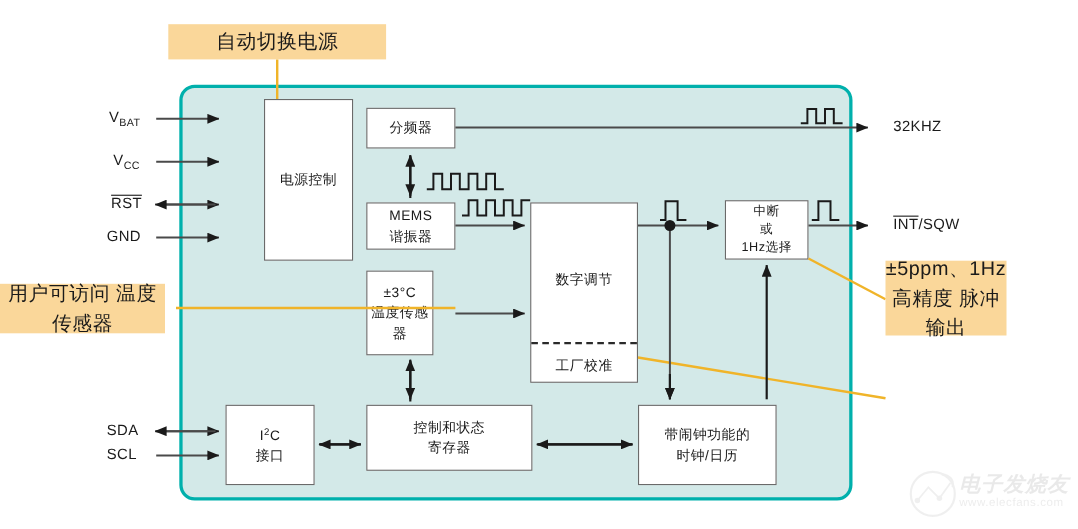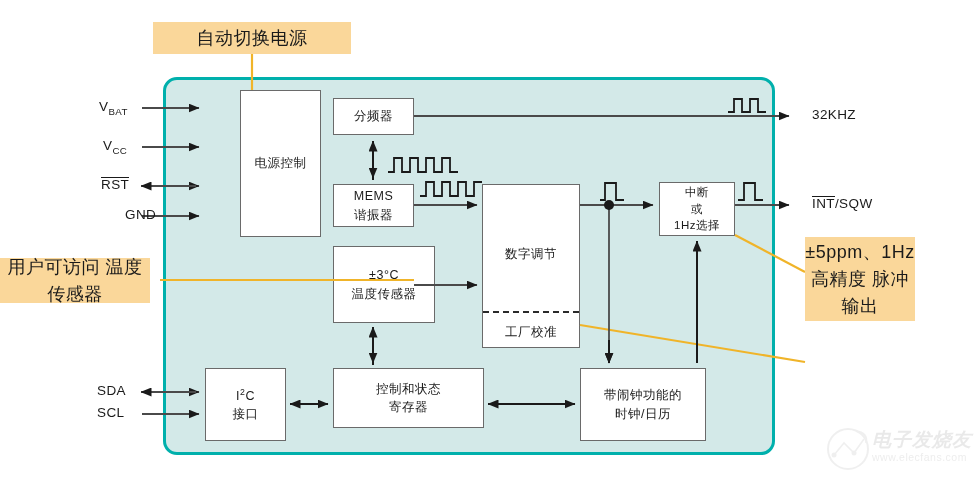--- a/index.html
+++ b/index.html
@@ -135,21 +135,21 @@
     </div>
   </div>
 
   <div class="blk" style="left:333px; top:184px; width:81px; height:43px;">
     <div>
       <span>MEMS</span>
       <span>谐振器</span>
     </div>
   </div>
 
-  <div class="blk" style="left:333px; top:246px; width:102px; height:77px;">
+  <div class="blk" style="left:333px; top:246px; width:61px; height:77px;">
     <div>
       <span>±3°C</span>
       <span>温度传感器</span>
     </div>
   </div>
 
   <div class="blk" style="left:482px; top:184px; width:98px; height:164px; display:block;">
     <div class="blk-inner" style="top:60px;">
       <span>数字调节</span>
     </div>
@@ -289,21 +289,21 @@
 
   <div class="lbl" style="left:99px; top:99px;">
     <span>V</span><sub>BAT</sub>
   </div>
   <div class="lbl" style="left:103px; top:138px;">
     <span>V</span><sub>CC</sub>
   </div>
   <div class="lbl" style="left:101px; top:177px;">
     <span class="ovl">RST</span>
   </div>
-  <div class="lbl" style="left:97px; top:207px;margin-left:28px;">
+  <div class="lbl" style="left:97px; top:207px;">
     <span>GND</span>
   </div>
   <div class="lbl" style="left:97px; top:383px;">
     <span>SDA</span>
   </div>
   <div class="lbl" style="left:97px; top:405px;">
     <span>SCL</span>
   </div>
 
   <div class="lbl" style="left:812px; top:107px;">
@@ -319,21 +319,21 @@
     </div>
   </div>
 
   <div class="callout" style="left:0px; top:258px; width:150px; height:45px;">
     <div>
       <span>用户可访问</span>
       <span>温度传感器</span>
     </div>
   </div>
 
-  <div class="callout" style="left:805px; top:237px; width:110px; height:84px;">
+  <div class="callout" style="left:805px; top:237px; width:110px; height:68px;">
     <div>
       <span>±5ppm、1Hz</span>
       <span>高精度</span>
       <span>脉冲输出</span>
     </div>
   </div>
 
 
   <div class="watermark">
     <svg width="150" height="55" viewBox="0 0 150 55">

